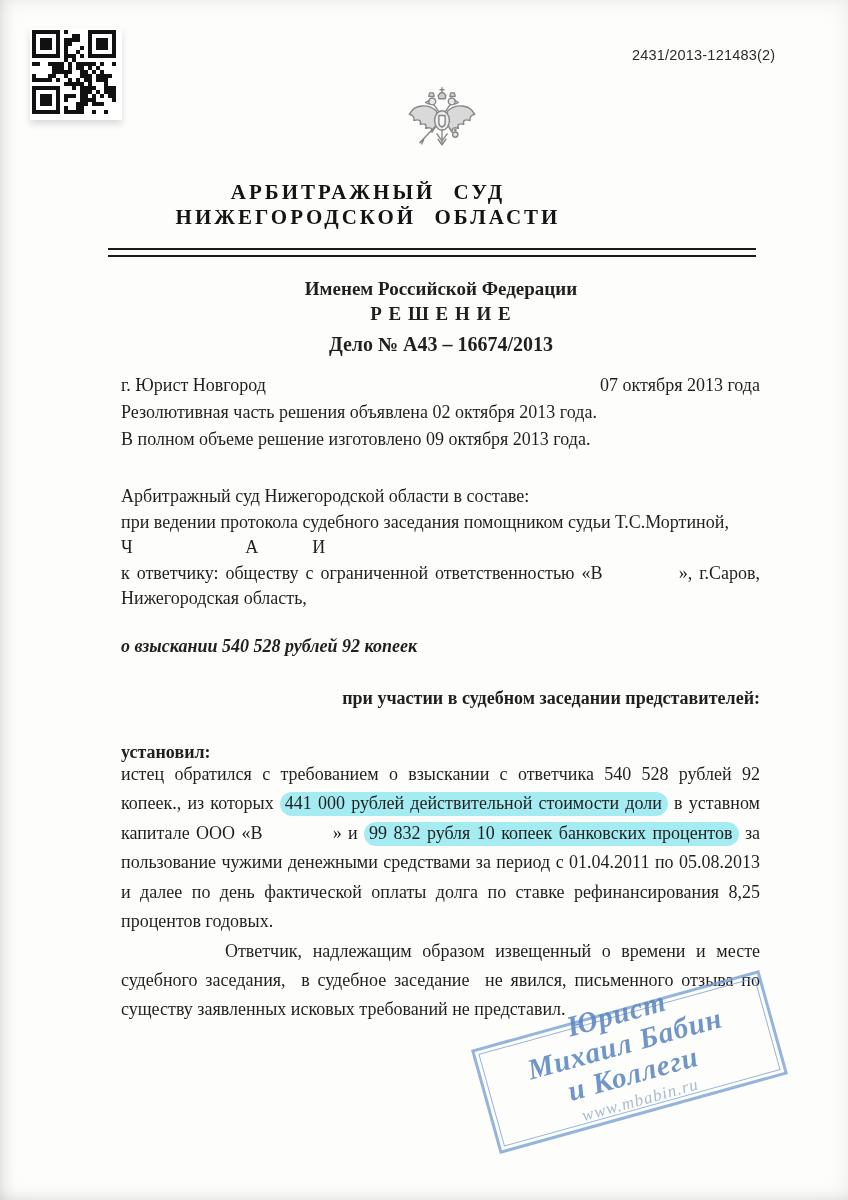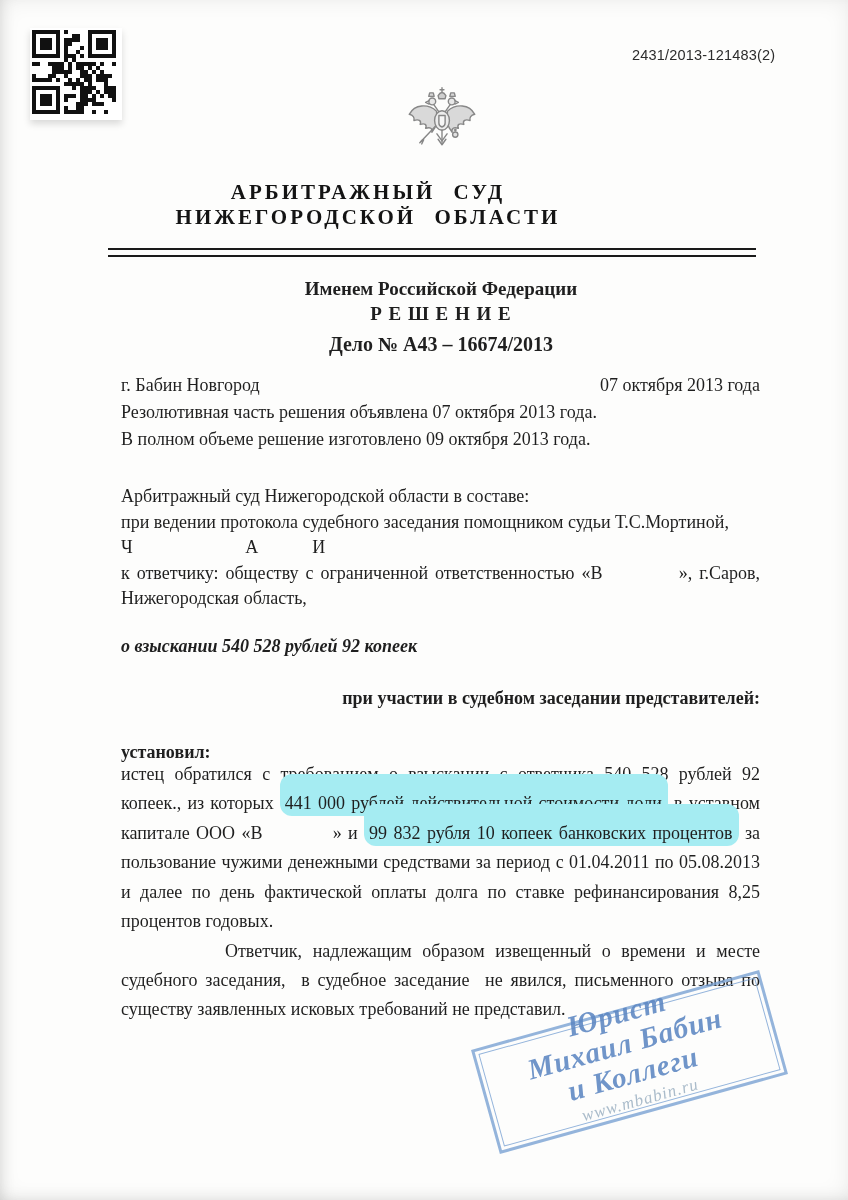--- a/index.html
+++ b/index.html
@@ -48,21 +48,21 @@
   .block-comp{margin-top:32px;line-height:25.5px;font-family:Liberation Serif, serif;}
   .just{text-align:justify;}
   .subject{margin-top:21px !important;font-weight:bold;font-style:italic;line-height:26px;}
   .block-reps{margin-top:27px;line-height:25px;text-align:right;}
   .ustanovil{margin-top:28px !important;font-weight:bold;line-height:26px;}
   .claim{margin-top:-5px !important;line-height:29.5px;text-align:justify;}
   .answer{line-height:29.3px;text-align:justify;text-indent:104px;}
   b.lbl{font-weight:bold;}
   mark.hl{
     background:var(--highlight,#a5ecf2);color:inherit;
-    border-radius:12px;padding:19px 6px 3px 5px;
+    border-radius:12px;padding:1px 6px 3px 5px;
     box-decoration-break:clone;-webkit-box-decoration-break:clone;
   }
   
   .stamp-border{
     position:absolute;left:480px;top:1008px;width:293px;height:102px;
     transform:rotate(-15.5deg);
     border:3px solid var(--stamp_border,#7ba3d4);
     opacity:.8;z-index:20;pointer-events:none;
   }
   .stamp-border::before{
@@ -274,25 +274,25 @@
 
 <div class="head-block">
   <div class="head-inname">Именем Российской Федерации</div>
   <div class="head-decision">Р Е Ш Е Н И Е</div>
   <div class="head-case">Дело № А43 – 16674/2013</div>
 </div>
 
 <div class="column">
 
   <div class="row-city">
-    <span>г. Бабин Новгород</span>
+    <span>г. Юрист Новгород</span>
     <span>07 октября 2013 года</span>
   </div>
 
-  <p class="p26">Резолютивная часть решения объявлена 07 октября 2013 года.</p>
+  <p class="p26">Резолютивная часть решения объявлена 02 октября 2013 года.</p>
   <p class="p26">В полном объеме решение изготовлено 09 октября 2013 года.</p>
 
   <div class="block-comp">
     <p>Арбитражный суд Нижегородской области в составе:</p>
     <p>при ведении протокола судебного заседания помощником судьи Т.С.Мортиной,</p>
     <p>Ч&nbsp;&nbsp;&nbsp;&nbsp;&nbsp;&nbsp;&nbsp;&nbsp;&nbsp;&nbsp;&nbsp;&nbsp;&nbsp;&nbsp;&nbsp;&nbsp;&nbsp;&nbsp;&nbsp;&nbsp;&nbsp;&nbsp;&nbsp;&nbsp;&nbsp;А&nbsp;&nbsp;&nbsp;&nbsp;&nbsp;&nbsp;&nbsp;&nbsp;&nbsp;&nbsp;&nbsp;&nbsp;И</p>
     <p class="just">к ответчику: обществу с ограниченной ответственностью «В&nbsp;&nbsp;&nbsp;&nbsp;&nbsp;&nbsp;&nbsp;&nbsp;&nbsp;&nbsp;&nbsp;», г.Саров, Нижегородская область,</p>
   </div>
 
   <p class="subject">о взыскании 540 528 рублей 92 копеек</p>

